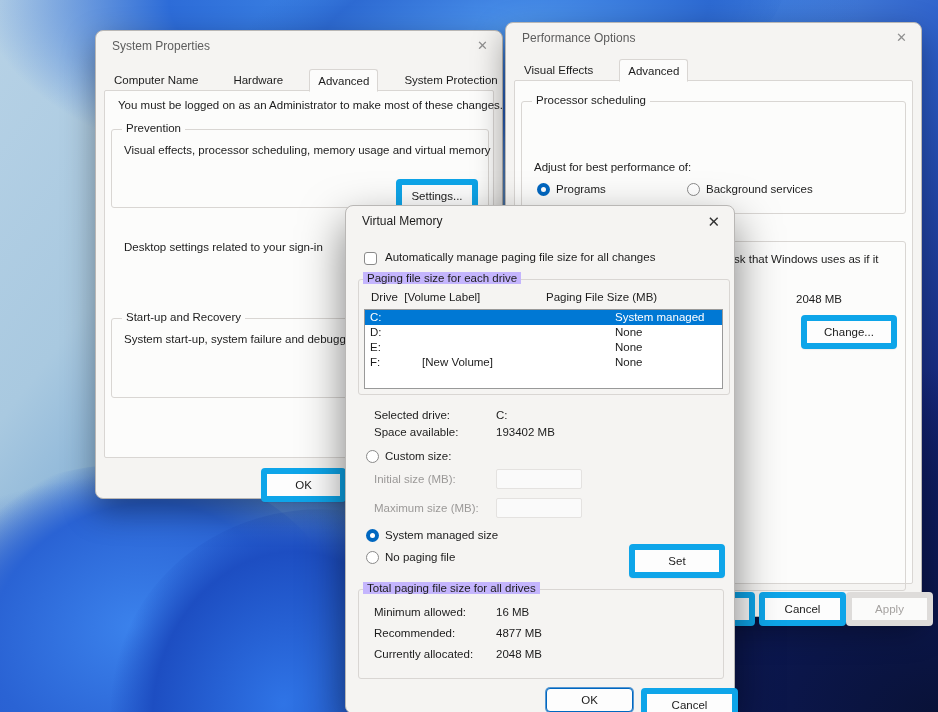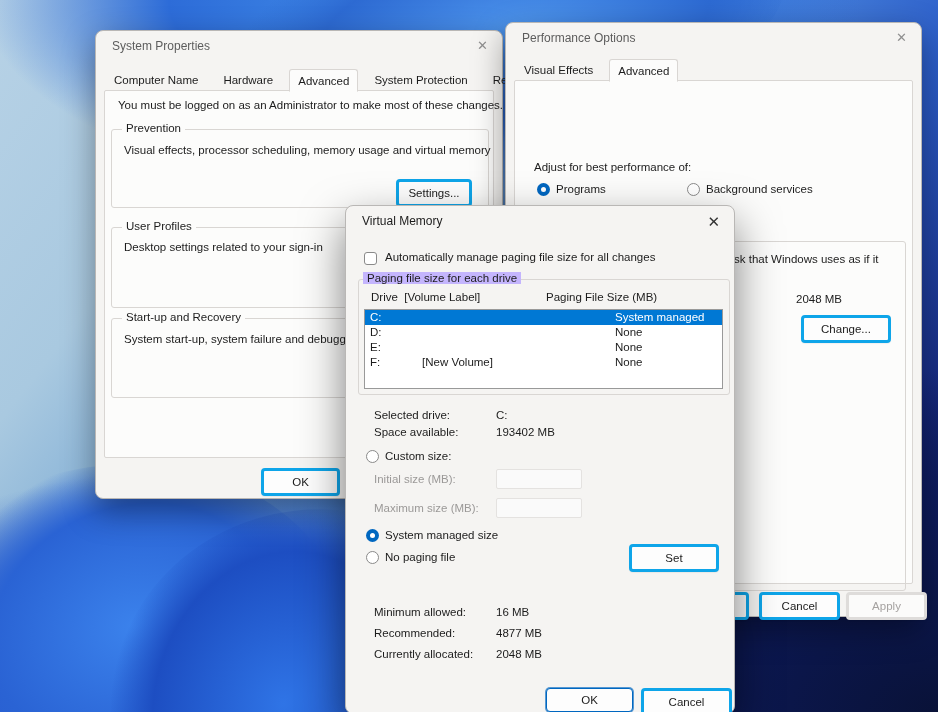--- a/index.html
+++ b/index.html
@@ -24,37 +24,37 @@
   #vmem{left:345px;top:205px;width:388px;height:507px;z-index:30;box-shadow:0 18px 44px rgba(0,0,0,.5)}
 
   .title{position:absolute;left:16px;top:8px;font-size:12px;color:#5d5d5d;white-space:nowrap}
   #vmem .title{color:#1b1b1b}
   .close{position:absolute;right:14px;top:6px;font-size:13px;color:#8f8f8f;line-height:18px}
   #vmem .close{font-size:15px;color:#333;top:7px}
 
   .tabstrip{position:absolute;left:9px;display:flex;align-items:flex-end;z-index:2}
   #sysprop .tabstrip{top:38px}
   #perfopt .tabstrip{top:36px}
-  .tab{padding:3px 8px 4px;border:1px solid transparent;margin-right:7px;white-space:nowrap}
+  .tab{padding:3px 8px 4px;border:1px solid transparent;margin-right:17px;white-space:nowrap}
   .tab.active{background:#fcfcfb;border:1px solid #d9d6d3;border-bottom:1px solid #fcfcfb;
               border-radius:3px 3px 0 0;padding-top:5px;margin-bottom:-1px}
 
   .panel{position:absolute;background:#fcfcfb;border:1px solid #d9d6d3;border-radius:2px;z-index:1}
   #sysprop .panel{left:8px;right:8px;top:59px;bottom:40px}
   #perfopt .panel{left:8px;right:8px;top:57px;bottom:32px}
 
   .group{position:absolute;border:1px solid #d9d6d3;border-radius:3px;z-index:2}
   .glabel{position:absolute;top:-8px;left:10px;background:#fcfcfb;padding:0 4px;white-space:nowrap}
   #vmem .glabel{background:#c4b5fd}
 
   .txt{position:absolute;white-space:nowrap;z-index:3}
   .muted{color:#9b9998}
 
   .btn{position:absolute;display:flex;align-items:center;justify-content:center;
-       background:#fdfdfd;border:3px solid #0ea5e9;border-radius:4px;color:#1b1b1b;z-index:3;
+       background:#fdfdfd;border:6px solid #0ea5e9;border-radius:4px;color:#1b1b1b;z-index:3;
        box-shadow:0 1px 1px rgba(0,0,0,.05)}
   .btn.primary{border:1px solid #0067c0;box-shadow:0 0 0 1px rgba(0,103,192,.65)}
   .btn.disabled{color:#a5a2a0;border-color:#dedcda;background:#fbfbfa}
 
   .radio{position:absolute;width:13px;height:13px;border-radius:50%;
          border:1px solid #8a8a8a;background:#fff;box-sizing:border-box;z-index:3}
   .radio.on{border:none;background:#0067c0}
   .radio.on::after{content:"";position:absolute;left:4px;top:4px;right:4px;bottom:4px;background:#fff;border-radius:50%}
 
   .checkbox{position:absolute;width:13px;height:13px;border:1px solid #8a8a8a;border-radius:3px;
@@ -93,43 +93,43 @@
   <div class="panel"></div>
 
   <div class="txt" style="left:22px;top:68px">You must be logged on as an Administrator to make most of these changes.</div>
 
   <div class="group" style="left:15px;top:98px;width:376px;height:77px">
     <div class="glabel">Prevention</div>
   </div>
   <div class="txt" style="left:28px;top:113px">Visual effects, processor scheduling, memory usage and virtual memory</div>
   <div class="btn" style="left:300px;top:148px;width:70px;height:22px">Settings...</div>
 
-  <div class="group" style="left:15px;top:196px;width:376px;height:79px">
-    <div class="glabel">User Profiles</div>
-  </div>
   <div class="txt" style="left:28px;top:210px">Desktop settings related to your sign-in</div>
 
   <div class="group" style="left:15px;top:287px;width:376px;height:78px">
     <div class="glabel">Start-up and Recovery</div>
   </div>
   <div class="txt" style="left:28px;top:302px">System start-up, system failure and debugging</div>
 
   <div class="btn" style="left:165px;top:437px;width:73px;height:22px">OK</div>
 </div>
 
 <div class="win" id="perfopt">
   <div class="title">Performance Options</div>
   <div class="close">✕</div>
 
   <div class="tabstrip">
     <div class="tab">Visual Effects</div>
     <div class="tab active">Advanced</div>
   </div>
   <div class="panel"></div>
 
+  <div class="group" style="left:15px;top:78px;width:383px;height:111px">
+    <div class="glabel">Processor scheduling</div>
+  </div>
   <div class="txt" style="left:28px;top:138px">Adjust for best performance of:</div>
   <span class="radio on" style="left:31px;top:160px"></span>
   <div class="txt" style="left:50px;top:160px">Programs</div>
   <span class="radio" style="left:181px;top:160px"></span>
   <div class="txt" style="left:200px;top:160px">Background services</div>
 
   <div class="group" style="left:15px;top:218px;width:383px;height:348px"></div>
   <div class="txt" style="left:228px;top:230px">sk that Windows uses as if it</div>
   <div class="txt" style="left:290px;top:270px">2048 MB</div>
   <div class="btn" style="left:295px;top:292px;width:84px;height:22px">Change...</div>
@@ -187,20 +187,23 @@
   <div class="field" style="left:150px;top:263px"></div>
   <div class="txt muted" style="left:28px;top:296px">Maximum size (MB):</div>
   <div class="field" style="left:150px;top:292px"></div>
 
   <span class="radio on" style="left:20px;top:323px"></span>
   <div class="txt" style="left:39px;top:323px">System managed size</div>
   <span class="radio" style="left:20px;top:345px"></span>
   <div class="txt" style="left:39px;top:345px">No paging file</div>
   <div class="btn" style="left:283px;top:338px;width:84px;height:22px">Set</div>
 
+  <div class="group" style="left:12px;top:383px;width:364px;height:88px">
+    <div class="glabel" style="left:4px">Total paging file size for all drives</div>
+  </div>
   <div class="txt" style="left:28px;top:400px">Minimum allowed:</div>
   <div class="txt" style="left:150px;top:400px">16 MB</div>
   <div class="txt" style="left:28px;top:421px">Recommended:</div>
   <div class="txt" style="left:150px;top:421px">4877 MB</div>
   <div class="txt" style="left:28px;top:442px">Currently allocated:</div>
   <div class="txt" style="left:150px;top:442px">2048 MB</div>
 
   <div class="btn primary" style="left:200px;top:482px;width:85px;height:22px">OK</div>
   <div class="btn" style="left:295px;top:482px;width:85px;height:22px">Cancel</div>
 </div>

